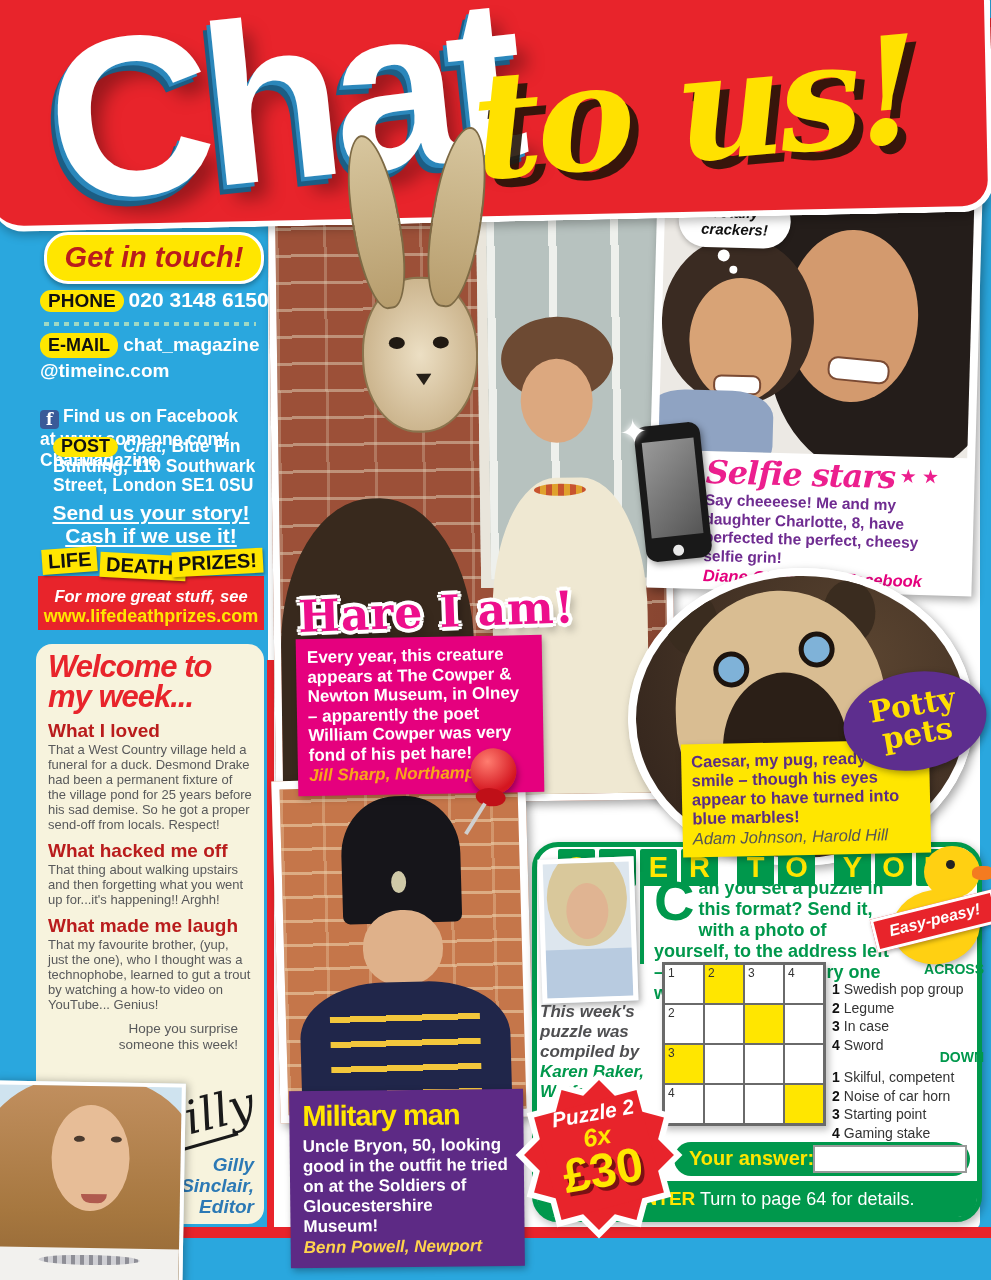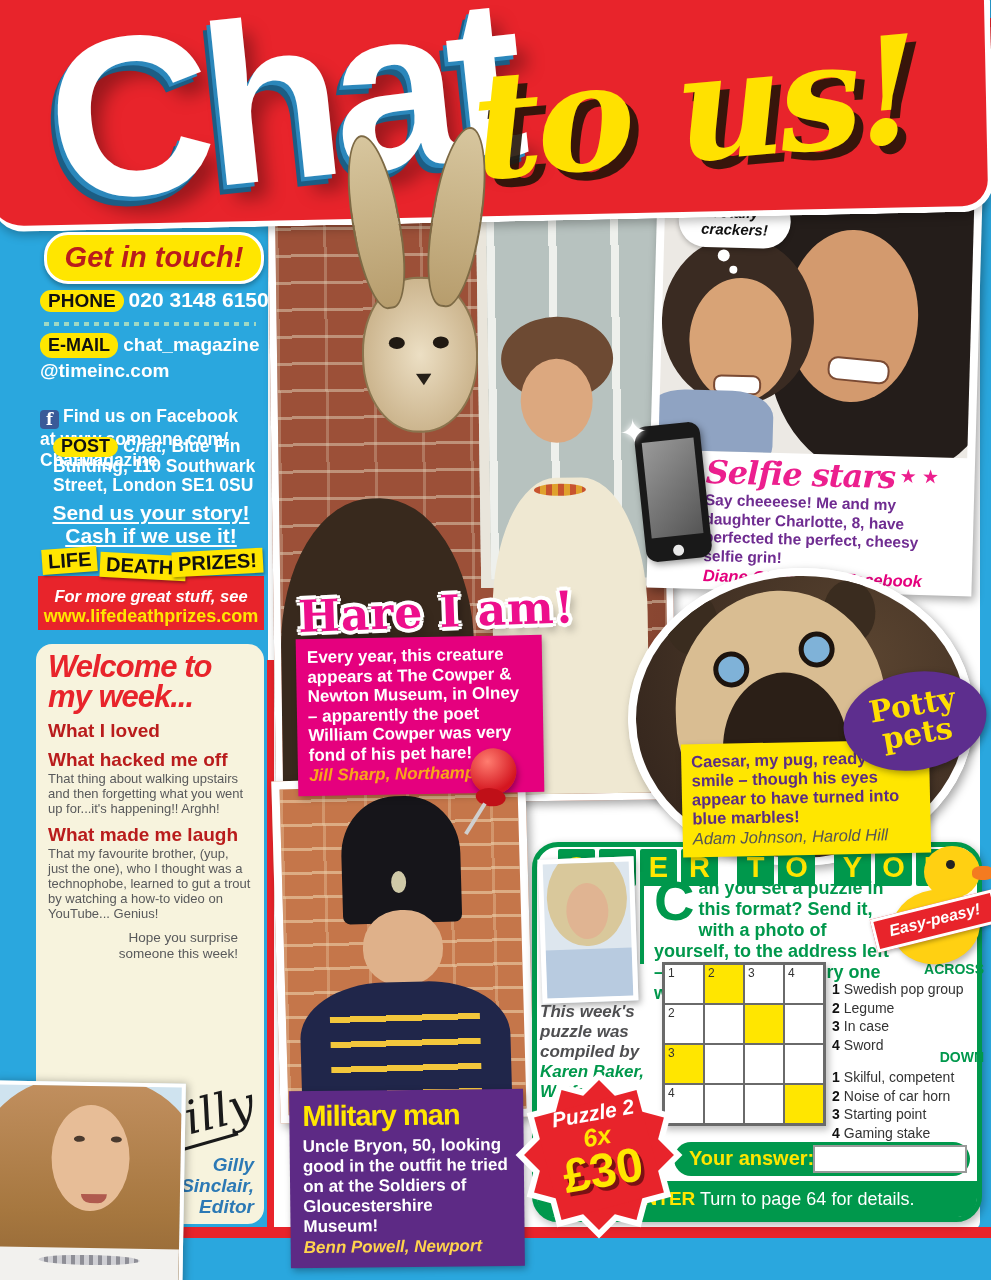--- a/index.html
+++ b/index.html
@@ -289,20 +289,21 @@
     <div class="ldp-tagline">For more great stuff, see</div>
     <div class="ldp-url">www.lifedeathprizes.com</div>
   </div>
 
   <div class="abs welcome-box">
     <div class="w-title">
       <div>Welcome to</div>
       <div>my week...</div>
     </div>
     <div class="w-head">What I loved</div>
+    <div class="w-body">That a West Country village held a funeral for a duck. Desmond Drake had been a permanent fixture of the village pond for 25 years before his sad demise. So he got a proper send-off from locals. Respect!</div>
     <div class="w-head">What hacked me off</div>
     <div class="w-body">That thing about walking upstairs and then forgetting what you went up for...it's happening!! Arghh!</div>
     <div class="w-head">What made me laugh</div>
     <div class="w-body">That my favourite brother, (yup, just the one), who I thought was a technophobe, learned to gut a trout by watching a how-to video on YouTube... Genius!</div>
     <div class="w-close">
       <div>Hope you surprise</div>
       <div>someone this week!</div>
     </div>
   </div>
   <div class="abs signature">Gilly</div>

